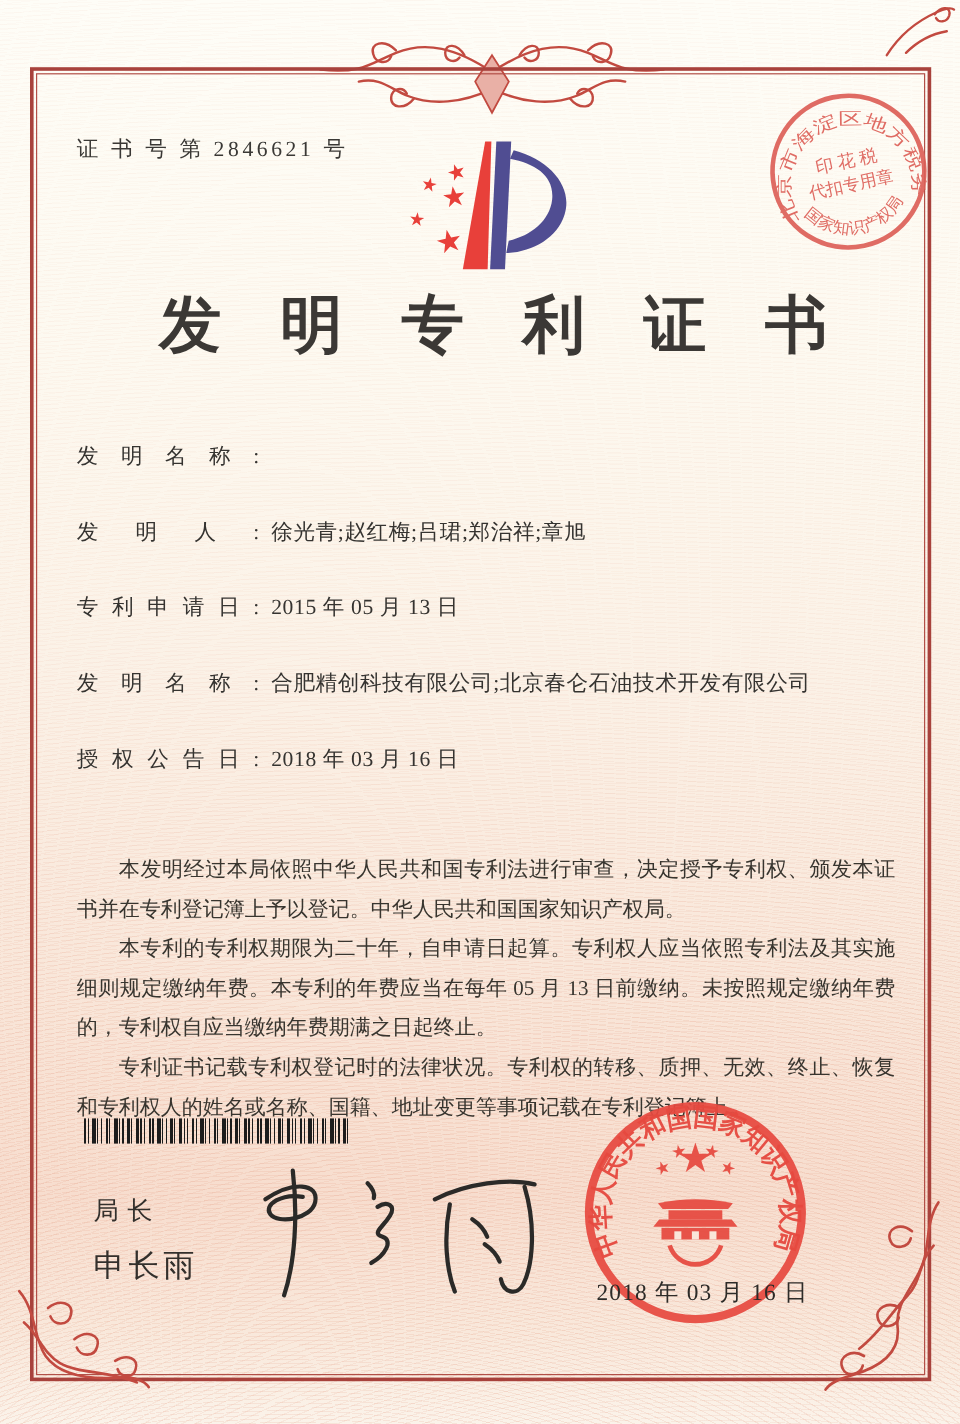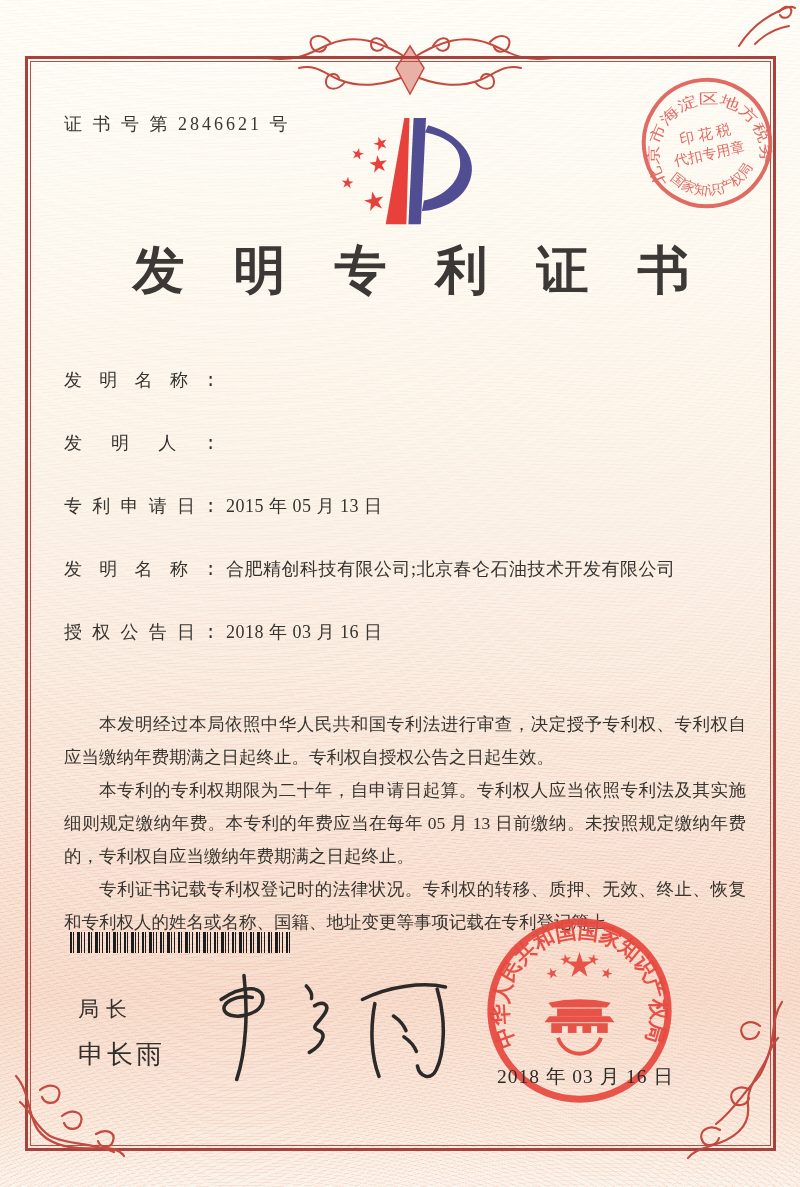--- a/index.html
+++ b/index.html
@@ -29,21 +29,21 @@
   }
   .logo{position:absolute;left:333px;top:92px;}
   .tax-stamp{position:absolute;left:628px;top:64px;transform:rotate(-12deg);opacity:.92;}
   .tax-stamp text{font-family:"Liberation Serif","DejaVu Serif",serif;}
   .title{
     position:absolute;left:0;right:0;top:236px;text-align:center;
     font-size:52px;font-weight:700;letter-spacing:10px;word-spacing:16px;color:#3b3835;padding-left:32px;
   }
   .fields{position:absolute;left:64px;right:52px;top:368px;}
   .frow{display:flex;align-items:baseline;font-size:18px;margin-bottom:39px;color:#353330;}
-  .flabel{display:inline-block;width:152px;text-align:justify;text-align-last:justify;flex:0 0 152px;font-family:Liberation Mono, monospace;}
+  .flabel{display:inline-block;width:152px;text-align:justify;text-align-last:justify;flex:0 0 152px;}
   .fvalue{margin-left:10px;letter-spacing:0.5px;}
   .body-text{
     position:absolute;left:64px;right:54px;top:708px;
     font-size:17.5px;line-height:33px;color:#38352f;
   }
   .body-text p{margin:0;text-indent:2em;text-align:justify;}
   .barcode{
     position:absolute;left:70px;top:932px;width:222px;height:21px;
     background:repeating-linear-gradient(90deg,
       #1c1c1c 0 2px, transparent 2px 3px,
@@ -131,37 +131,38 @@
   </svg>
 
   <div class="title">发 明 专 利 证 书</div>
 
   <div class="fields">
     <div class="frow">
       <span class="flabel">发明名称:</span>
     </div>
     <div class="frow">
       <span class="flabel">发明人:</span>
+      <span class="fvalue">徐光青;赵红梅;吕珺;郑治祥;章旭</span>
     </div>
     <div class="frow">
       <span class="flabel">专利申请日:</span>
       <span class="fvalue">2015 年 05 月 13 日</span>
     </div>
     <div class="frow">
       <span class="flabel">发明名称:</span>
       <span class="fvalue">合肥精创科技有限公司;北京春仑石油技术开发有限公司</span>
     </div>
     <div class="frow">
       <span class="flabel">授权公告日:</span>
       <span class="fvalue">2018 年 03 月 16 日</span>
     </div>
   </div>
 
   <div class="body-text">
-    <p>本发明经过本局依照中华人民共和国专利法进行审查，决定授予专利权、专利权自应当缴纳年费期满之日起终止。专利权自授权公告之日起生效。</p>
+    <p>本发明经过本局依照中华人民共和国专利法进行审查，决定授予专利权、颁发本证书并在专利登记簿上予以登记。中华人民共和国国家知识产权局。</p>
     <p>本专利的专利权期限为二十年，自申请日起算。专利权人应当依照专利法及其实施细则规定缴纳年费。本专利的年费应当在每年 05 月 13 日前缴纳。未按照规定缴纳年费的，专利权自应当缴纳年费期满之日起终止。</p>
     <p>专利证书记载专利权登记时的法律状况。专利权的转移、质押、无效、终止、恢复和专利权人的姓名或名称、国籍、地址变更等事项记载在专利登记簿上。</p>
   </div>
 
   <div class="barcode"></div>
 
   <div class="signer-title">局长</div>
   <div class="signer-name">申长雨</div>
 
   <svg class="signature" width="270" height="115" viewBox="0 0 260 110">

